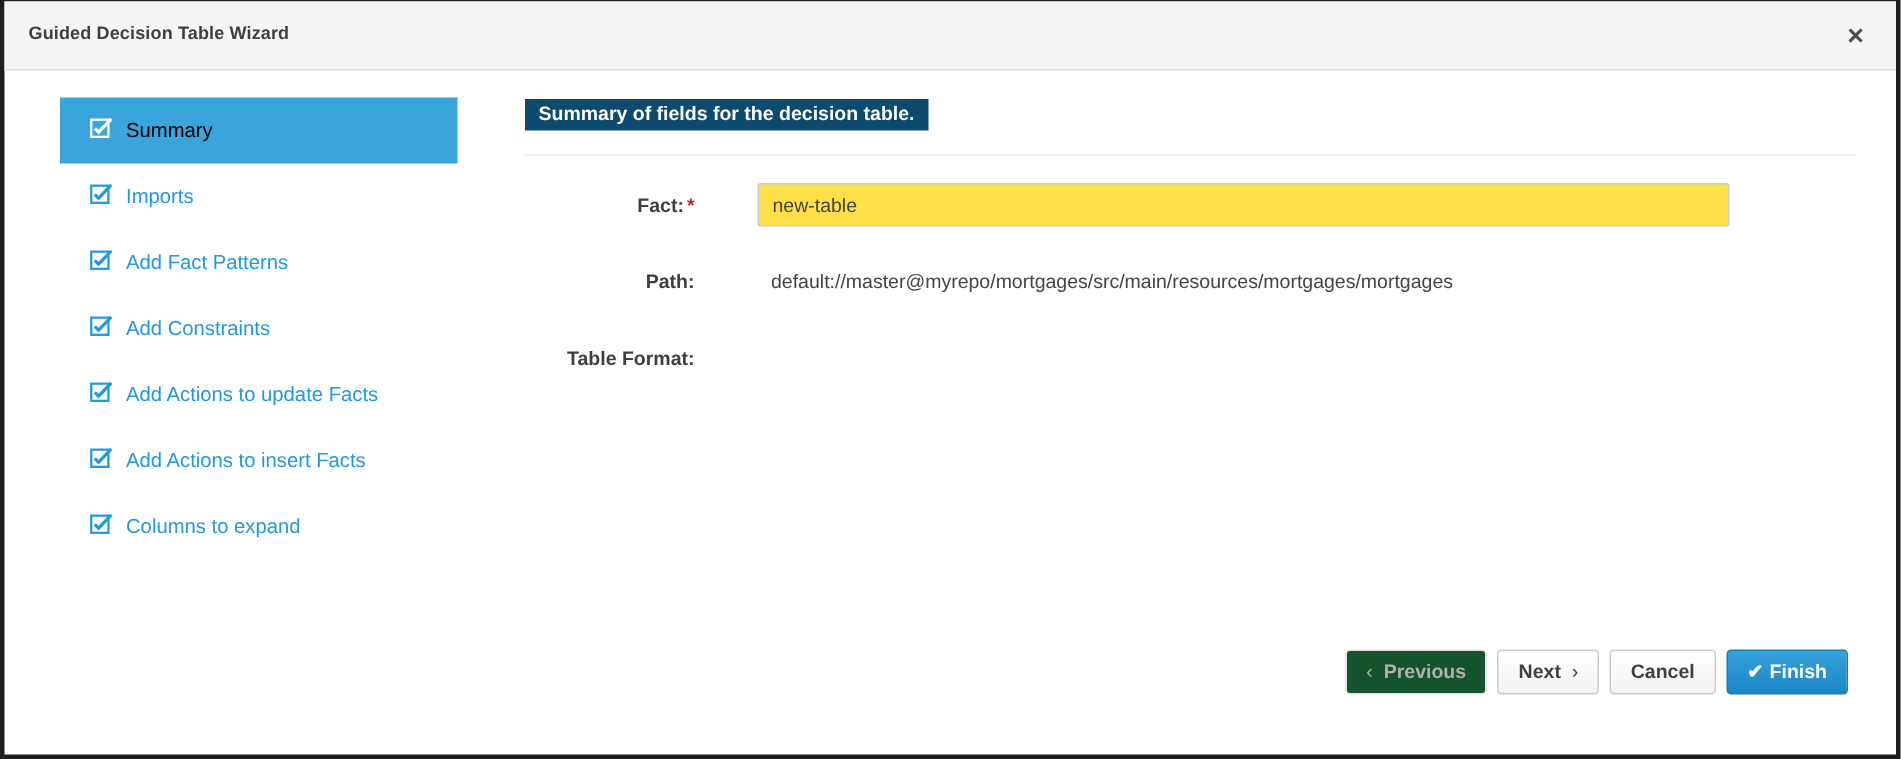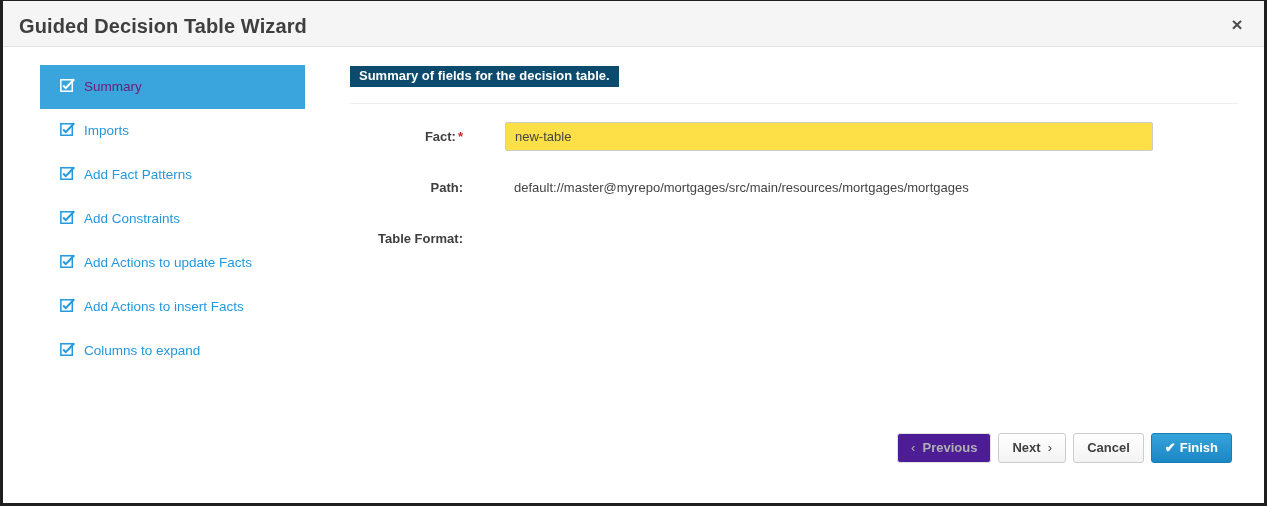--- a/index.html
+++ b/index.html
@@ -35,21 +35,21 @@
     position: relative;
     height: 46px;
     background: #f5f5f5;
     border-bottom: 1px solid #e3e3e3;
     box-sizing: border-box;
   }
   .modal-title {
     position: absolute;
     left: 16px;
     top: 14px;
-    font-size: 20px;
+    font-size: 12px;
     font-weight: bold;
     color: #3f3f3f;
     letter-spacing: .1px;
   }
   .close-btn {
     position: absolute;
     right: 16px;
     top: 12px;
     width: 22px;
     height: 22px;
@@ -83,21 +83,21 @@
     line-height: 44px;
     padding-left: 20px;
     box-sizing: border-box;
     color: #2299dd;
     font-size: 13.5px;
     cursor: pointer;
     white-space: nowrap;
   }
   .side-item.active {
     background: #3aa5dc;
-    color: #701a75;
+    color: #000000;
   }
   .side-item .cb-icon {
     display: inline-block;
     width: 15px;
     height: 15px;
     position: relative;
     top: 2px;
     margin-right: 9px;
   }
   .cb-icon svg { display: block; }
@@ -190,21 +190,21 @@
     border: 1px solid #cccccc;
     border-radius: 3px;
     background: linear-gradient(to bottom, #ffffff 0%, #f3f3f3 100%);
     color: #3f3f3f;
     cursor: pointer;
     line-height: 15px;
     white-space: nowrap;
   }
   .btn.disabled {
     color: #b0b0b0;
-    background: #4c1d95;
+    background: #14532d;
     border-color: #e0e0e0;
     cursor: default;
   }
   .btn .chev {
     font-weight: normal;
     font-size: 13px;
     color: inherit;
   }
   .btn.primary {
     background: linear-gradient(to bottom, #35a3db 0%, #1b86c4 100%);

